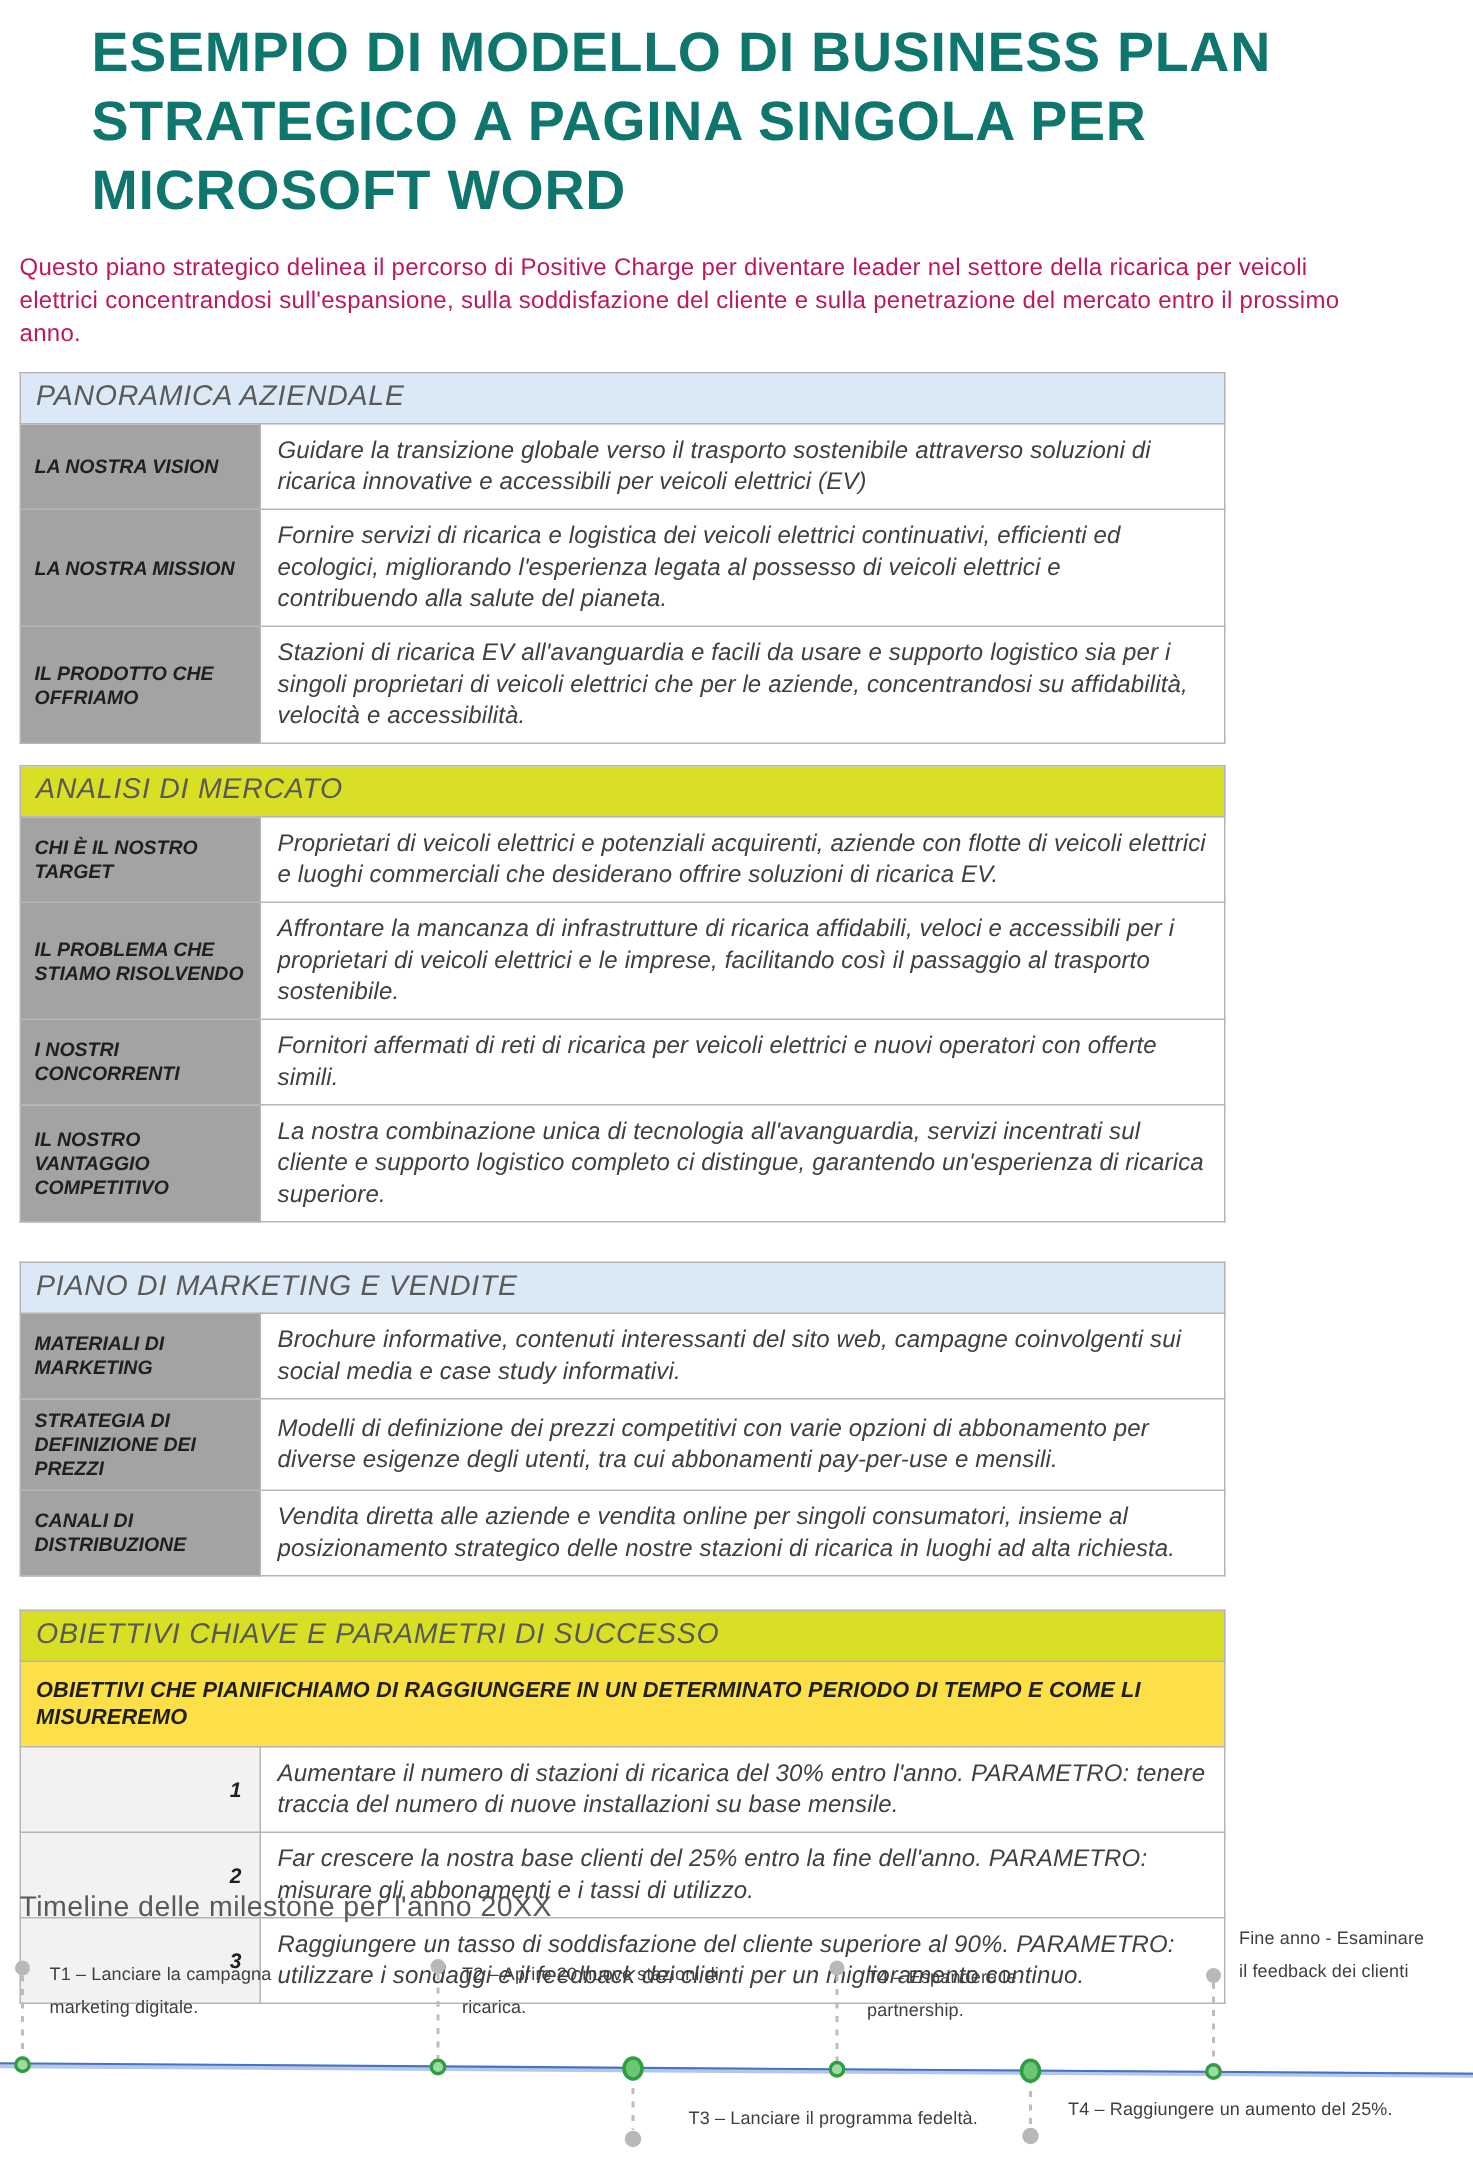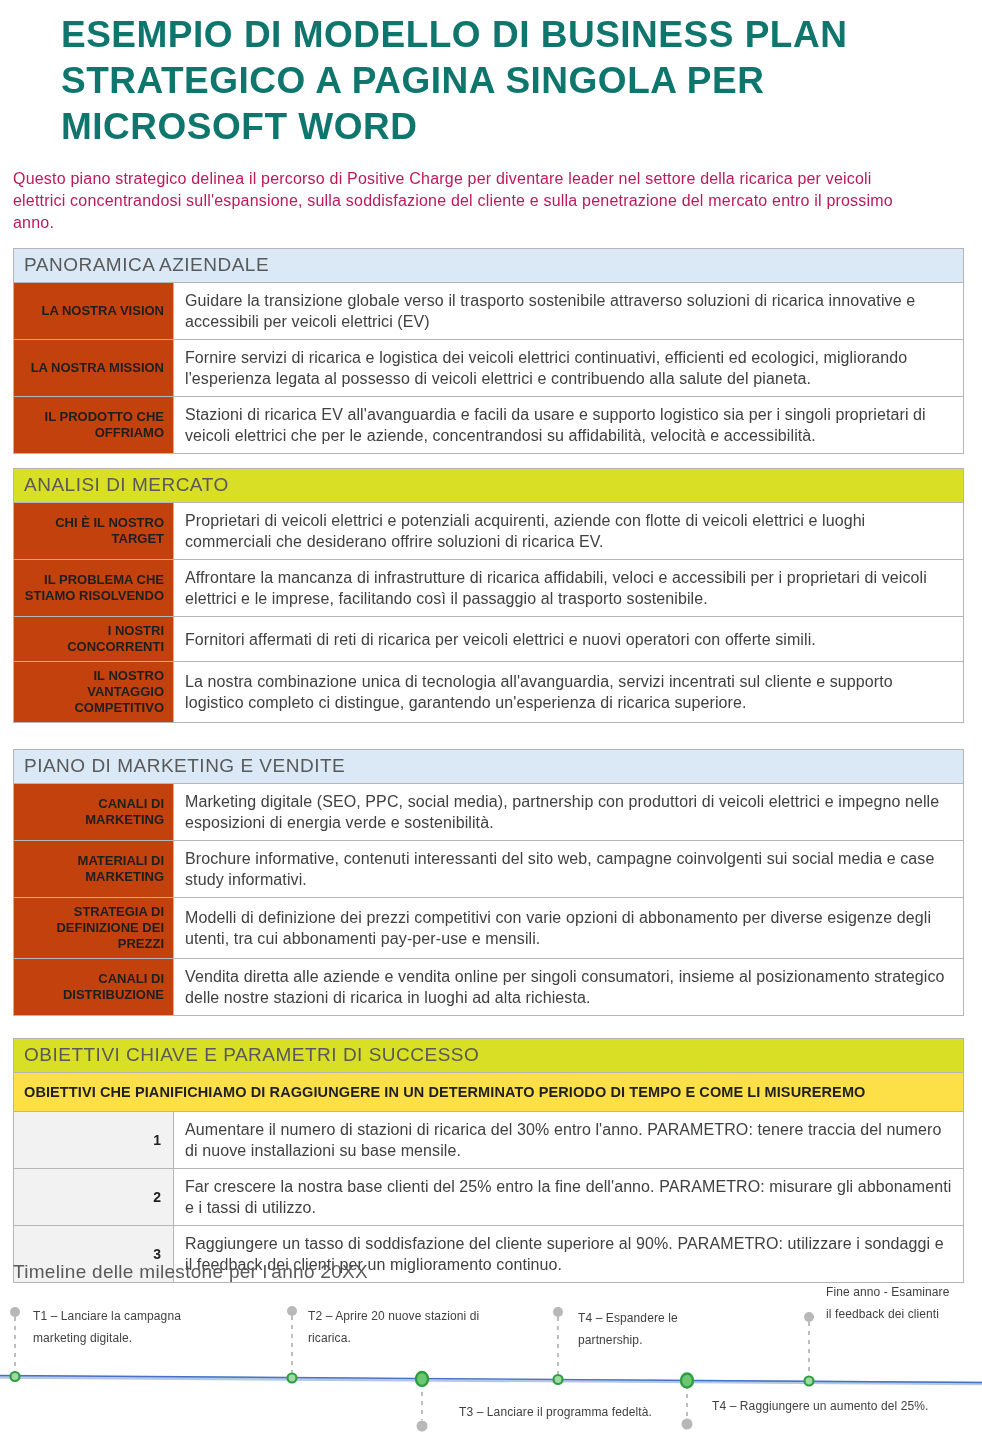--- a/index.html
+++ b/index.html
@@ -18,31 +18,31 @@
   h1.doc-title span { display:block; }
 
   
   p.intro {
     margin-top:18px; font-size:16px; line-height:22px; color:#be185d;
     max-width:905px; letter-spacing:0.2px;
   }
 
   
   table.section {
-    border-collapse:collapse; width:951px; table-layout:fixed;
+    border-collapse:collapse; width:804px; table-layout:fixed;font-style:italic;
   }
   table.section td, table.section th { border:1.5px solid #b5b5b5; }
   th.sec-hdr {
     text-align:left; font-weight:normal; font-size:19px; letter-spacing:0.5px;
     color:#595959; padding:5px 10px 6px 10px; height:33px;
   }
   .hdr-blue   { background:#dbe9f6; }
   .hdr-yellow { background:#d8df25; }
   td.row-label {
-    background:#c2410c; width:160px; text-align:right; vertical-align:middle;
+    background:#a3a3a3; width:160px; text-align:left; vertical-align:middle;
     font-weight:bold; font-size:13px; line-height:16px; color:#1f1f1f;
     padding:6px 9px;
   }
   td.row-value {
     background:#ffffff; vertical-align:middle; font-size:16px; line-height:21px;
     color:#404040; padding:7px 11px; letter-spacing:0.1px;
   }
   td.row-num {
     background:#f2f2f2; width:160px; text-align:right; vertical-align:middle;
     font-weight:bold; font-size:14px; color:#1f1f1f; padding:6px 12px;
@@ -147,24 +147,20 @@
         <col style="width:160px">
         <col>
       </colgroup>
     <thead>
       <tr>
           <th class="sec-hdr hdr-blue" colspan="2">PIANO DI MARKETING E VENDITE</th>
         </tr>
     </thead>
     <tbody>
       <tr>
-        <td class="row-label">CANALI DI MARKETING</td>
-        <td class="row-value">Marketing digitale (SEO, PPC, social media), partnership con produttori di veicoli elettrici e impegno nelle esposizioni di energia verde e sostenibilità.</td>
-      </tr>
-      <tr>
         <td class="row-label">MATERIALI DI MARKETING</td>
         <td class="row-value">Brochure informative, contenuti interessanti del sito web, campagne coinvolgenti sui social media e case study informativi.</td>
       </tr>
       <tr>
         <td class="row-label">STRATEGIA DI DEFINIZIONE DEI PREZZI</td>
         <td class="row-value">Modelli di definizione dei prezzi competitivi con varie opzioni di abbonamento per diverse esigenze degli utenti, tra cui abbonamenti pay-per-use e mensili.</td>
       </tr>
       <tr>
         <td class="row-label">CANALI DI DISTRIBUZIONE</td>
         <td class="row-value">Vendita diretta alle aziende e vendita online per singoli consumatori, insieme al posizionamento strategico delle nostre stazioni di ricarica in luoghi ad alta richiesta.</td>

